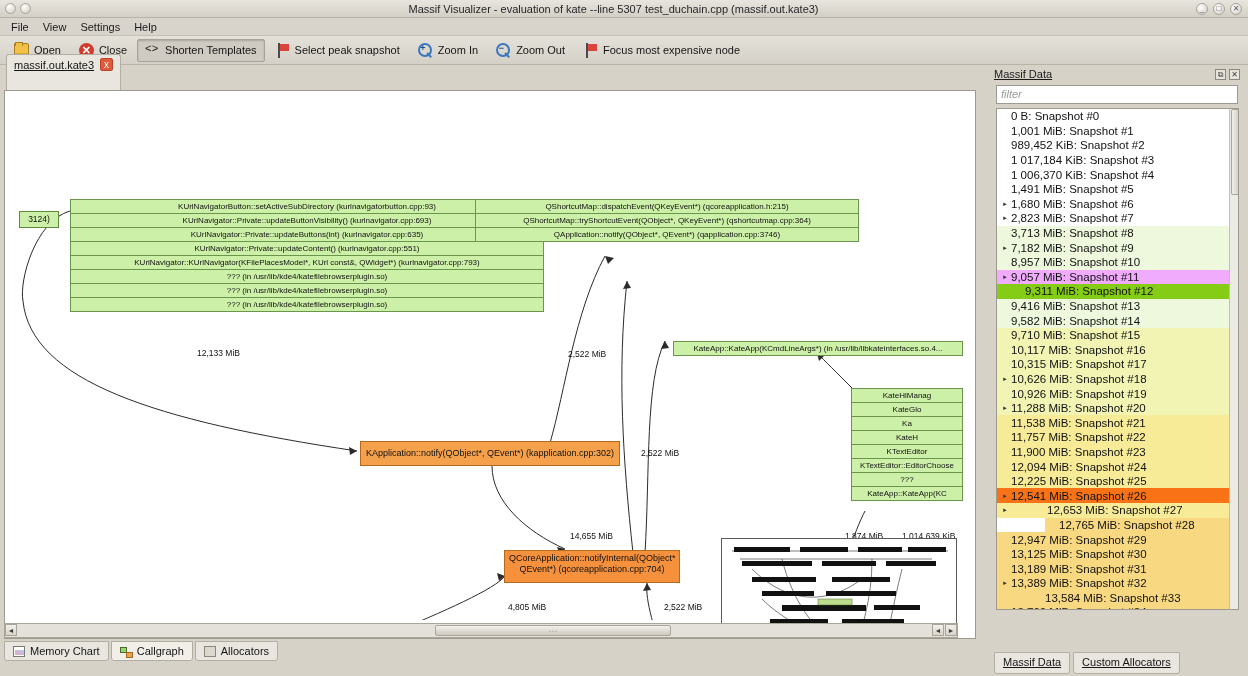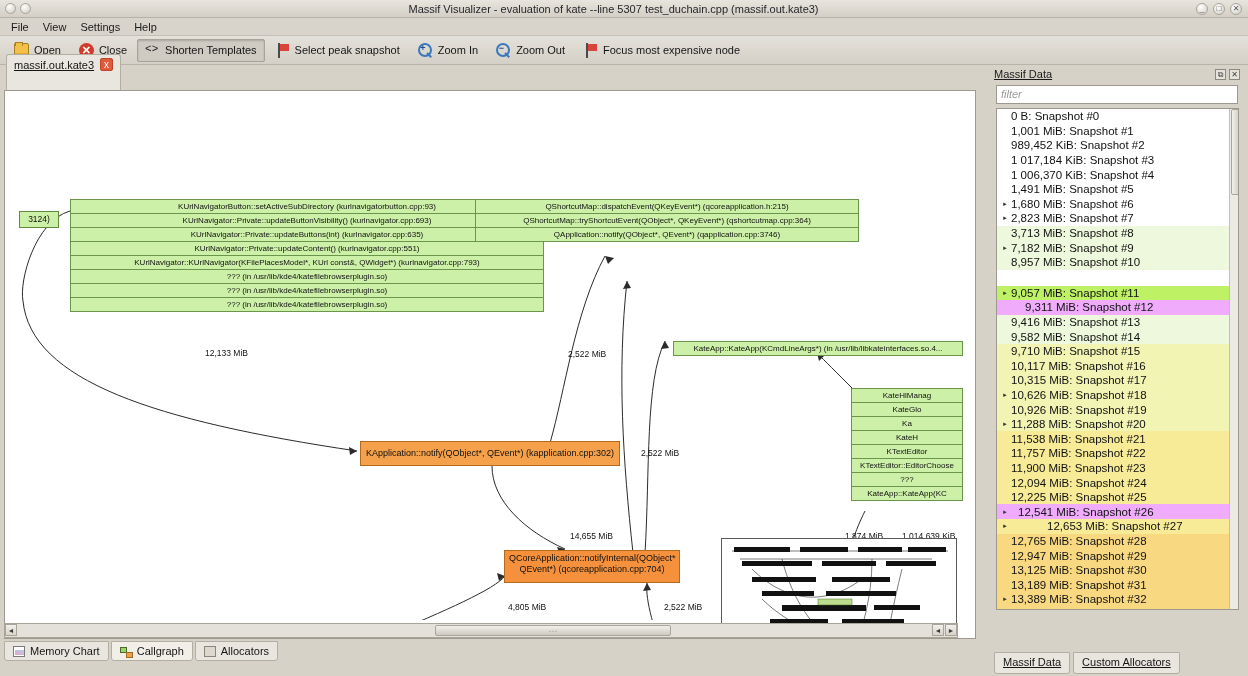--- a/index.html
+++ b/index.html
@@ -394,21 +394,21 @@
       <div class="node orange2" style="left:499px; top:459px; width:176px; height:33px;">
         <div>QCoreApplication::notifyInternal(QObject*</div>
         <div>QEvent*) (qcoreapplication.cpp:704)</div>
       </div>
 
       <div class="nodegroup" style="left:36px; top:538px; width:338px;">
         <div class="row">QWidgetPrivate::drawWidget(QPaintDevice*, QRegion const&amp;</div>
 
       </div>
 
-      <div class="edge-label" style="left:200px; top:257px;">12,133 MiB</div>
+      <div class="edge-label" style="left:192px; top:257px;">12,133 MiB</div>
       <div class="edge-label" style="left:563px; top:258px;">2,522 MiB</div>
       <div class="edge-label" style="left:636px; top:357px;">2,522 MiB</div>
       <div class="edge-label" style="left:565px; top:440px;">14,655 MiB</div>
       <div class="edge-label" style="left:503px; top:511px;">4,805 MiB</div>
       <div class="edge-label" style="left:659px; top:511px;">2,522 MiB</div>
       <div class="edge-label" style="left:840px; top:440px;">1,874 MiB</div>
       <div class="edge-label" style="left:897px; top:440px;">1,014,639 KiB</div>
 
       <div class="minimap">
         <svg viewBox="0 0 236 172" width="236" height="172">
@@ -541,25 +541,25 @@
             <span class="lbl">3,713 MiB: Snapshot #8</span>
           </div>
           <div class="snap-row" style="background: rgb(238, 248, 220);">
             <span class="arrow">▸</span>
             <span class="lbl">7,182 MiB: Snapshot #9</span>
           </div>
           <div class="snap-row" style="background: rgb(238, 248, 220);">
             <span class="arrow"></span>
             <span class="lbl">8,957 MiB: Snapshot #10</span>
           </div>
-          <div class="snap-row" style="background: #bef264; margin-top: 16px;">
+          <div class="snap-row" style="background: #f0abfc;">
             <span class="arrow">▸</span>
             <span class="lbl">9,057 MiB: Snapshot #11</span>
           </div>
-          <div class="snap-row" style="background: #f0abfc; padding-left: 16px;">
+          <div class="snap-row" style="background: #84cc16; padding-left: 16px;">
             <span class="arrow"></span>
             <span class="lbl">9,311 MiB: Snapshot #12</span>
           </div>
           <div class="snap-row" style="background: rgb(238, 248, 220);">
             <span class="arrow"></span>
             <span class="lbl">9,416 MiB: Snapshot #13</span>
           </div>
           <div class="snap-row" style="background: rgb(238, 248, 220);">
             <span class="arrow"></span>
             <span class="lbl">9,582 MiB: Snapshot #14</span>
@@ -601,29 +601,29 @@
             <span class="lbl">11,900 MiB: Snapshot #23</span>
           </div>
           <div class="snap-row" style="background: rgb(247, 235, 151);">
             <span class="arrow"></span>
             <span class="lbl">12,094 MiB: Snapshot #24</span>
           </div>
           <div class="snap-row" style="background: rgb(247, 235, 151);">
             <span class="arrow"></span>
             <span class="lbl">12,225 MiB: Snapshot #25</span>
           </div>
-          <div class="snap-row" style="background: #f0abfc; gap: 7px;">
+          <div class="snap-row" style="background: #f97316;">
             <span class="arrow">▸</span>
             <span class="lbl">12,541 MiB: Snapshot #26</span>
           </div>
           <div class="snap-row" style="background: rgb(247, 235, 151); gap: 36px;">
             <span class="arrow">▸</span>
             <span class="lbl">12,653 MiB: Snapshot #27</span>
           </div>
-          <div class="snap-row" style="background: rgb(248, 217, 129);">
+          <div class="snap-row" style="background: rgb(248, 217, 129); margin-left: 48px;">
             <span class="arrow"></span>
             <span class="lbl">12,765 MiB: Snapshot #28</span>
           </div>
           <div class="snap-row" style="background: rgb(248, 217, 129);">
             <span class="arrow"></span>
             <span class="lbl">12,947 MiB: Snapshot #29</span>
           </div>
           <div class="snap-row" style="background: rgb(248, 217, 129);">
             <span class="arrow"></span>
             <span class="lbl">13,125 MiB: Snapshot #30</span>

